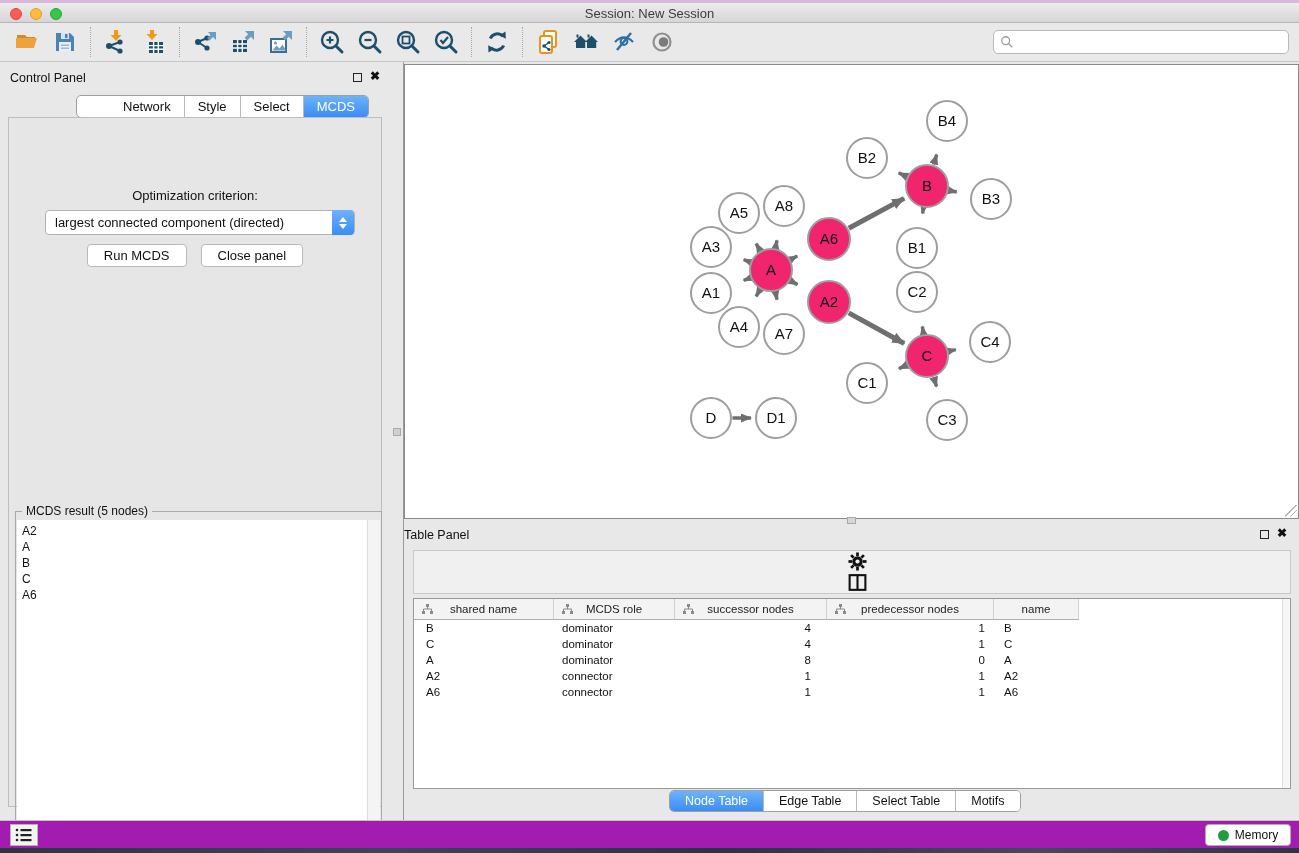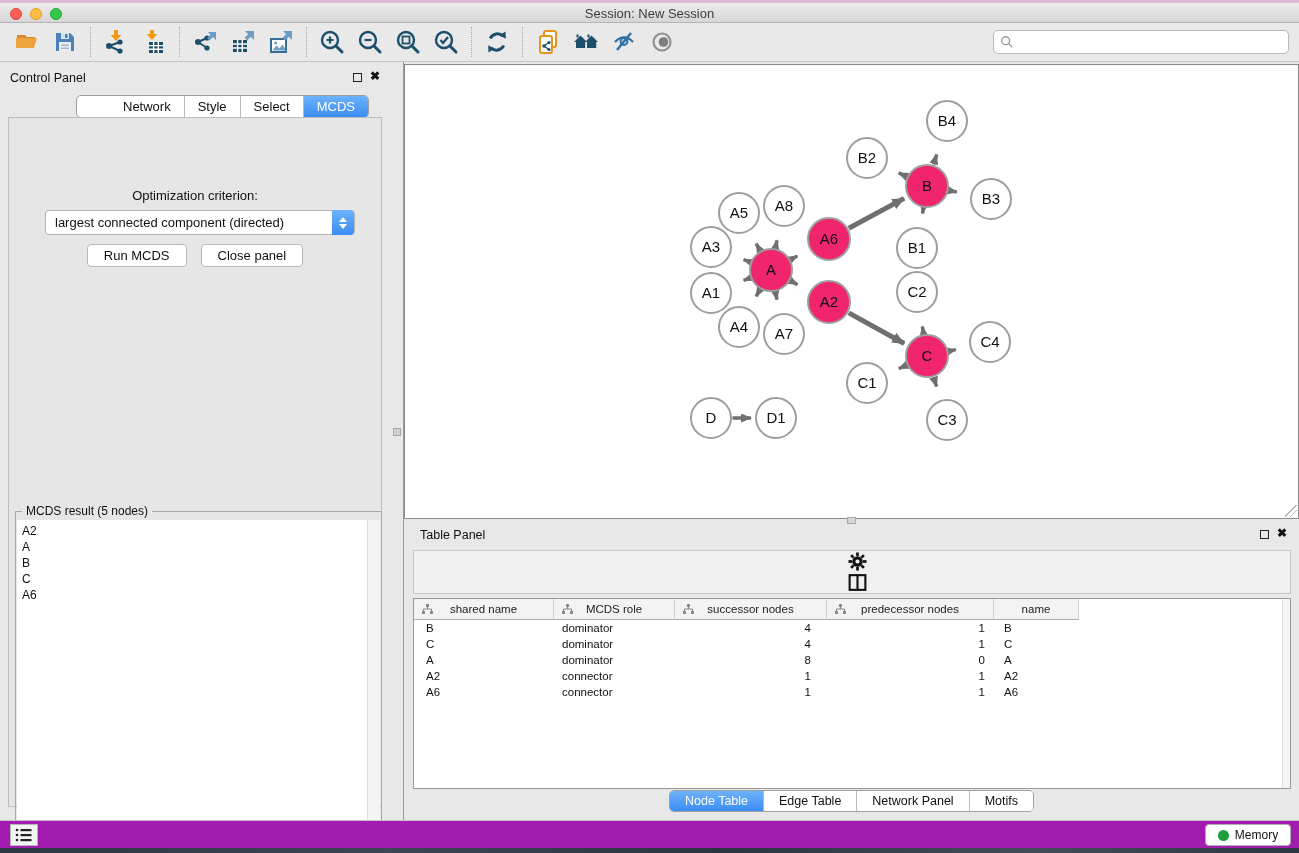--- a/index.html
+++ b/index.html
@@ -83,21 +83,21 @@
   .nw-lights { position:absolute; left:12px; top:5px; display:flex; gap:7px; }
   .nw-canvas { position:absolute; left:0; top:23px; right:0; bottom:0; background:#fff; overflow:hidden; }
   .nw-grip { position:absolute; right:1px; bottom:1px; width:12px; height:12px;
       background:linear-gradient(135deg,transparent 45%,#b5b5b5 45%,#b5b5b5 52%,transparent 52%,transparent 68%,#b5b5b5 68%,#b5b5b5 75%,transparent 75%); }
 
   .h-handle { position:absolute; left:443px; top:455px; width:9px; height:7px; background:#d6d6d6; border:1px solid #a8a8a8; }
 
   
   .table-panel { position:absolute; left:0; top:462px; width:895px; height:296px; }
   .tp-header { position:absolute; left:0; top:0; width:100%; height:24px; }
-  .tp-title { position:absolute; left:16px; top:4px; font-size:12.5px; color:#111; }
+  .tp-title { position:absolute; left:0; top:4px; font-size:12.5px; color:#111; }
   .tp-float { right:30px; top:6px; } .tp-close { right:12px; top:2px; }
   .tp-toolbar { position:absolute; left:9px; top:26px; width:878px; height:44px; background:#f0f0f0; border:1px solid #c8c8c8;
       display:flex; align-items:center; padding-left:10px;flex-direction:column; }
   .ttbtn { width:36px; height:36px; display:flex; align-items:center; justify-content:center; }
   .ttbtn svg { width:21px; height:21px; }
   .fx-label { font-family:"DejaVu Serif", serif; font-style:italic; color:#ababab; font-size:18px; margin-left:6px; }
 
   .datatable { position:absolute; left:9px; top:74px; width:878px; height:191px; background:#fff; border:1px solid #999; overflow:hidden; }
   .thead { position:absolute; left:0; top:0; height:21px; display:flex; }
   .thcell { height:21px; background:#f3f3f3; border-right:1px solid #d0d0d0; border-bottom:1px solid #afafaf;
@@ -586,21 +586,21 @@
                 <div class="tcell" style="width: 167px; text-align: right; padding-left: 0px; padding-right: 9px;">1</div>
                 <div class="tcell" style="width: 85px; text-align: left; padding-left: 10px; padding-right: 0px;">A6</div>
               </div>
             </div>
           <div class="dt-scroll"></div>
         </div>
 
         <div class="seg-tabs tp-tabs" style="position:absolute;">
           <div class="seg-tab active">Node Table</div>
           <div class="seg-tab">Edge Table</div>
-          <div class="seg-tab">Network Panel</div>
+          <div class="seg-tab">Select Table</div>
           <div class="seg-tab">Motifs</div>
         </div>
       </div>
     </div>
   </div>
 
   <div class="statusbar">
     <div class="list-btn">
       <svg width="20" height="18" viewBox="0 0 20 18">
           <circle cx="3" cy="4" r="1.3" fill="#222"></circle>

